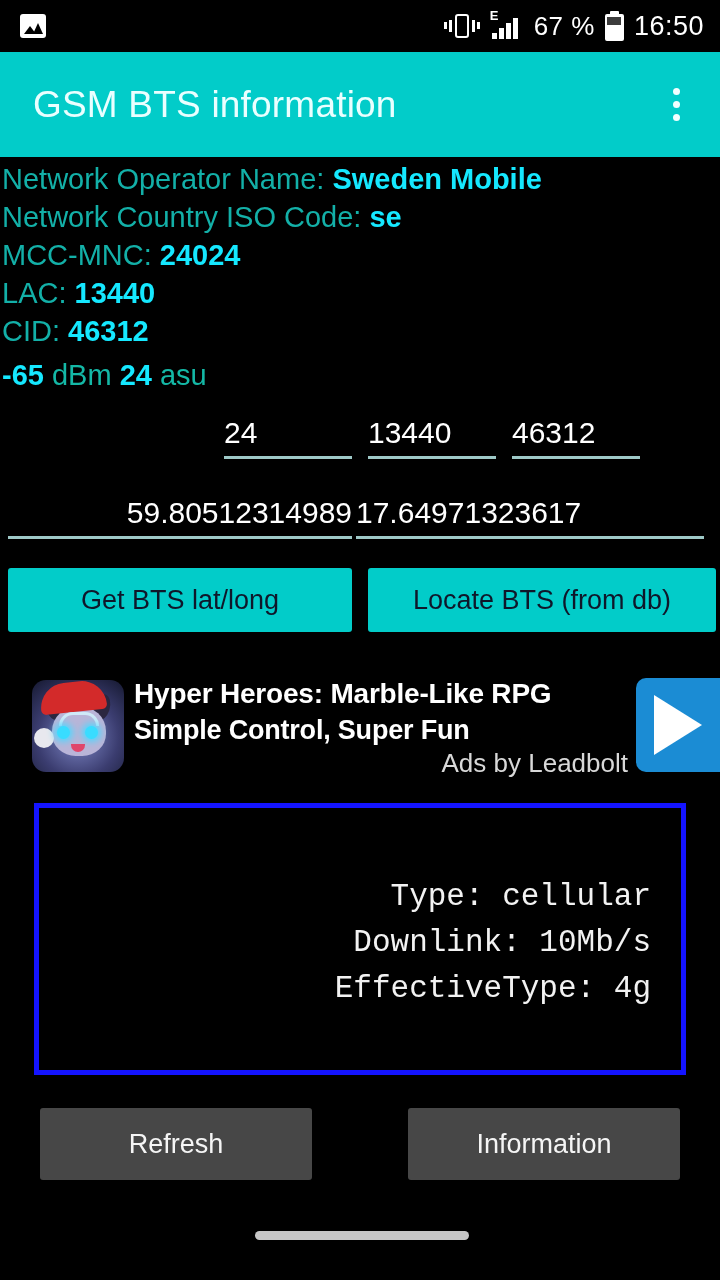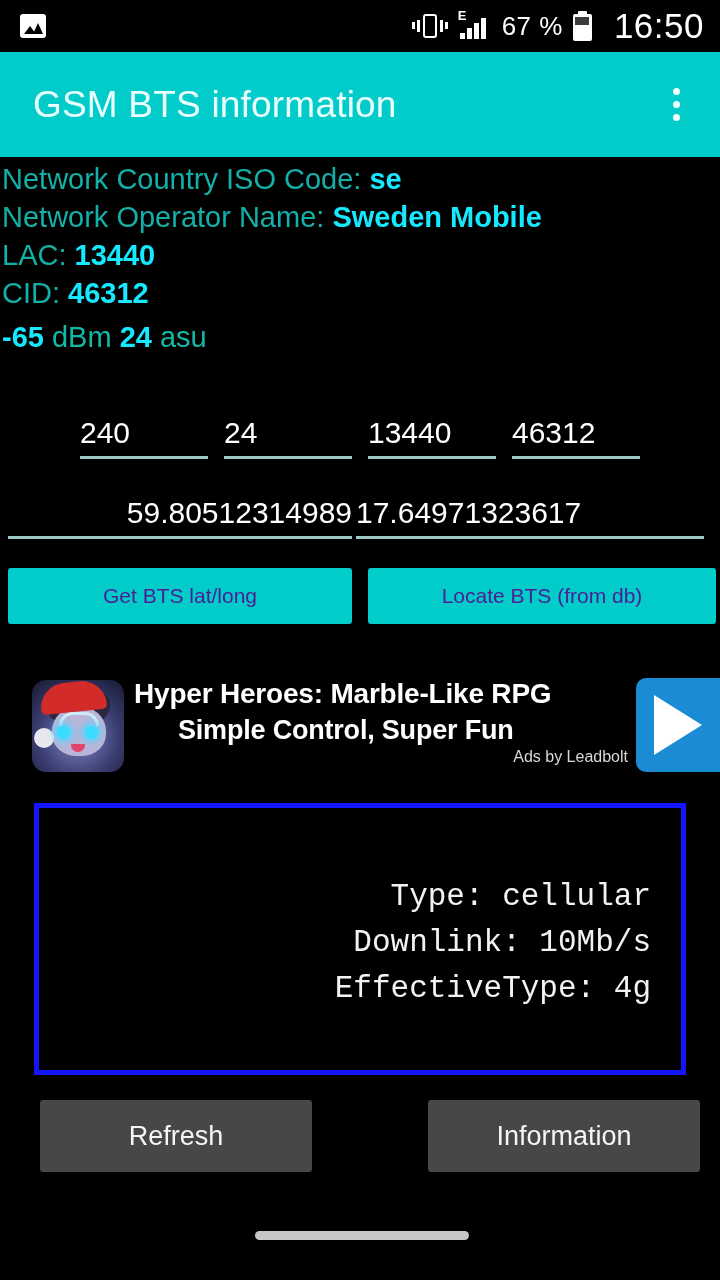--- a/index.html
+++ b/index.html
@@ -59,21 +59,21 @@
   .icon-batt .shell {
     position: absolute; left: 0; top: 3px; width: 19px; height: 27px;
     border: 2.5px solid #fff; border-radius: 2px; background: #fff;
   }
   .icon-batt .cap {
     position: absolute; left: 5px; top: 0; width: 9px; height: 4px; background: #fff; border-radius: 1px;
   }
   .icon-batt .empty {
     position: absolute; left: 2.5px; top: 5.5px; width: 14px; height: 8px; background: #3c3c3c;
   }
-  .clock { font-size: 35px; color: #fff; letter-spacing: 0.5px; margin-left: 12px; }
+  .clock { font-size: 27px; color: #fff; letter-spacing: 0.5px; }
 
   
   .appbar {
     position: absolute; left: 0; top: 52px; width: 720px; height: 105px;
     background: #02ccc9; display: flex; align-items: center;
   }
   .appbar .title {
     padding-left: 33px; font-size: 37px; color: #eaffff; letter-spacing: 0.2px;
   }
   .overflow {
@@ -96,22 +96,22 @@
   }
   .f-mcc  { left: 80px;  top: 418px; width: 128px; }
   .f-mnc  { left: 224px; top: 418px; width: 128px; }
   .f-lac  { left: 368px; top: 418px; width: 128px; }
   .f-cid  { left: 512px; top: 418px; width: 128px; }
   .f-lat  { left: 8px;   top: 498px; width: 344px; text-align: right; }
   .f-lon  { left: 356px; top: 498px; width: 348px; }
 
   
   .tbtn {
-    position: absolute; height: 56px; background: #02ccc9; border: none; border-radius: 3px;
-    color: #4c1d95; font-size: 21px; font-family: "Liberation Sans", sans-serif;
+    position: absolute; height: 64px; background: #02ccc9; border: none; border-radius: 3px;
+    color: #0f172a; font-size: 27px; font-family: "Liberation Sans", sans-serif;
     display: flex; align-items: center; justify-content: center;
   }
   .btn-getbts  { left: 8px;  top: 568px; width: 344px; }
   .btn-locate  { left: 368px; top: 568px; width: 348px; }
 
   
   .ad { position: absolute; left: 0; top: 668px; width: 720px; height: 114px; background: #000; }
   .ad-icon {
     position: absolute; left: 32px; top: 680px; width: 92px; height: 92px; border-radius: 14px;
     overflow: hidden;
@@ -140,23 +140,23 @@
   .ad-icon .eye.r { left: 53px; }
   .ad-icon .horn { position: absolute; top: 14px; width: 16px; height: 26px; background: #2b2740; }
   .ad-icon .horn.l { left: 14px; border-radius: 60% 10% 50% 50%; transform: rotate(-18deg); }
   .ad-icon .horn.r { left: 62px; border-radius: 10% 60% 50% 50%; transform: rotate(18deg); }
   .ad-icon .mouth {
     position: absolute; left: 39px; top: 64px; width: 14px; height: 8px; background: #e0456b;
     border-radius: 0 0 10px 10px;
   }
   .ad-text { position: absolute; left: 134px; top: 676px; width: 480px; }
   .ad-title { font-size: 28px; font-weight: bold; color: #ffffff; line-height: 36px; letter-spacing: -0.2px; }
-  .ad-sub   { font-size: 27px; font-weight: bold; color: #ffffff; line-height: 36px; letter-spacing: -0.2px; margin-left: 44px; }
+  .ad-sub   { font-size: 27px; font-weight: bold; color: #ffffff; line-height: 36px; letter-spacing: -0.2px; }
   .ad-by {
-    position: absolute; right: 92px; top: 748px; font-size: 16px; color: #d8d8d8;
+    position: absolute; right: 92px; top: 748px; font-size: 26px; color: #d8d8d8;
   }
   .ad-play {
     position: absolute; left: 636px; top: 678px; width: 96px; height: 94px;
     background: #1b8cd4; border-radius: 10px;
     display: flex; align-items: center; justify-content: center;
   }
   .ad-play .tri {
     width: 0; height: 0; margin-left: -12px;
     border-top: 30px solid transparent; border-bottom: 30px solid transparent;
     border-left: 48px solid #ffffff;
@@ -171,24 +171,24 @@
   }
   .netbox .row {
     font-family: "Liberation Mono", "DejaVu Sans Mono", monospace;
     font-size: 31px; line-height: 38px; color: #f2f2f2; white-space: pre; margin-top: 8px;
   }
 
   
   .gbtn {
     position: absolute; height: 72px; background: #474747; border: none; border-radius: 3px;
     color: #f5f5f5; font-size: 27px; font-family: "Liberation Sans", sans-serif;
-    display: flex; align-items: center; justify-content: center;
+    display: flex; align-items: center; justify-content: center; margin-top: 8px;
   }
   .btn-refresh { left: 40px;  top: 1100px; width: 272px; }
-  .btn-info    { left: 428px; top: 1100px; width: 272px; }
+  .btn-info    { left: 408px; top: 1100px; width: 272px; }
 
   
   .navbar { position: absolute; left: 0; top: 1216px; width: 720px; height: 64px; background: #000; }
   .homebar {
     position: absolute; left: 255px; top: 1231px; width: 214px; height: 9px;
     background: #c6c6c6; border-radius: 5px;
   }
 </style>
 </head>
 <body>
@@ -230,37 +230,39 @@
     <div class="title">GSM BTS information</div>
     <div class="overflow">
       <i></i>
         <i></i>
         <i></i>
     </div>
   </div>
 
   <div class="infoblock">
     <div class="infoline">
+      <span>Network Operator Name: </span><span class="val">Sweden Mobile</span>
+    </div>
+    <div class="infoline">
       <span>Network Country ISO Code: </span><span class="val">se</span>
     </div>
     <div class="infoline">
-      <span>Network Operator Name: </span><span class="val">Sweden Mobile</span>
+      <span>MCC-MNC: </span><span class="val">24024</span>
     </div>
     <div class="infoline">
       <span>LAC: </span><span class="val">13440</span>
     </div>
     <div class="infoline">
       <span>CID: </span><span class="val">46312</span>
     </div>
     <div class="infoline sig">
       <span class="val">-65</span><span class="unit"> dBm </span><span class="val">24</span><span class="unit"> asu</span>
     </div>
   </div>
 
-  <div class="field f-mcc">240</div>
   <div class="field f-mnc">24</div>
   <div class="field f-lac">13440</div>
   <div class="field f-cid">46312</div>
   <div class="field f-lat">59.80512314989</div>
   <div class="field f-lon">17.64971323617</div>
 
   <div class="tbtn btn-getbts">Get BTS lat/long</div>
   <div class="tbtn btn-locate">Locate BTS (from db)</div>
 
   <div class="ad"></div>

